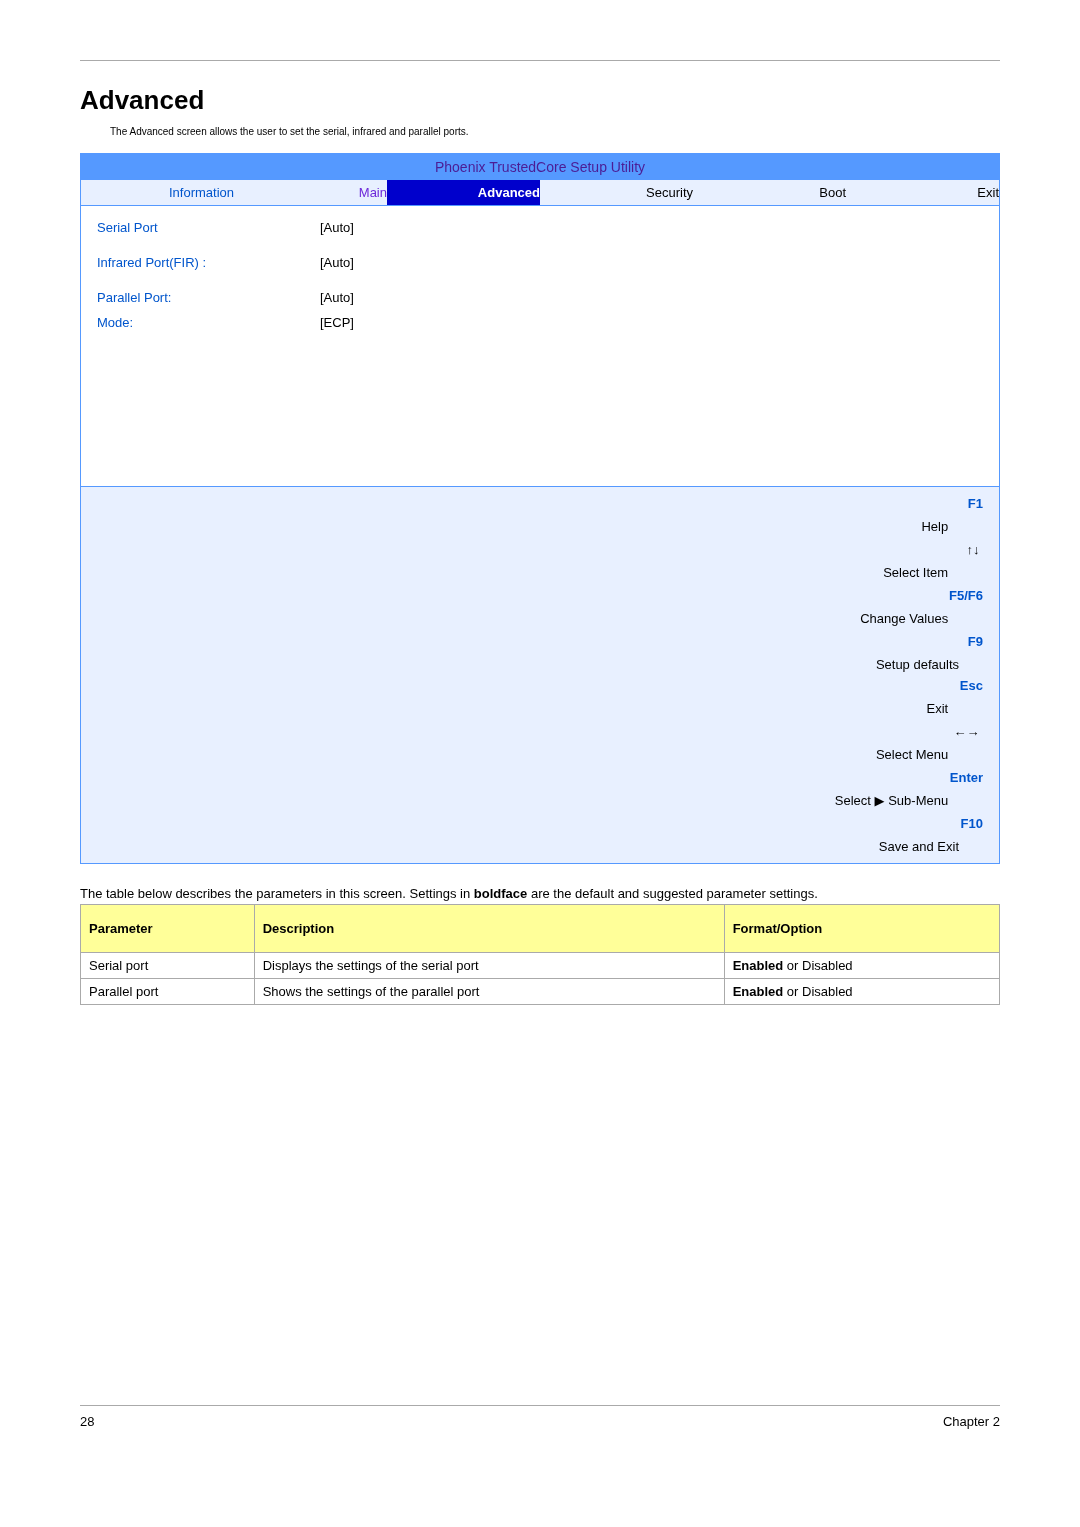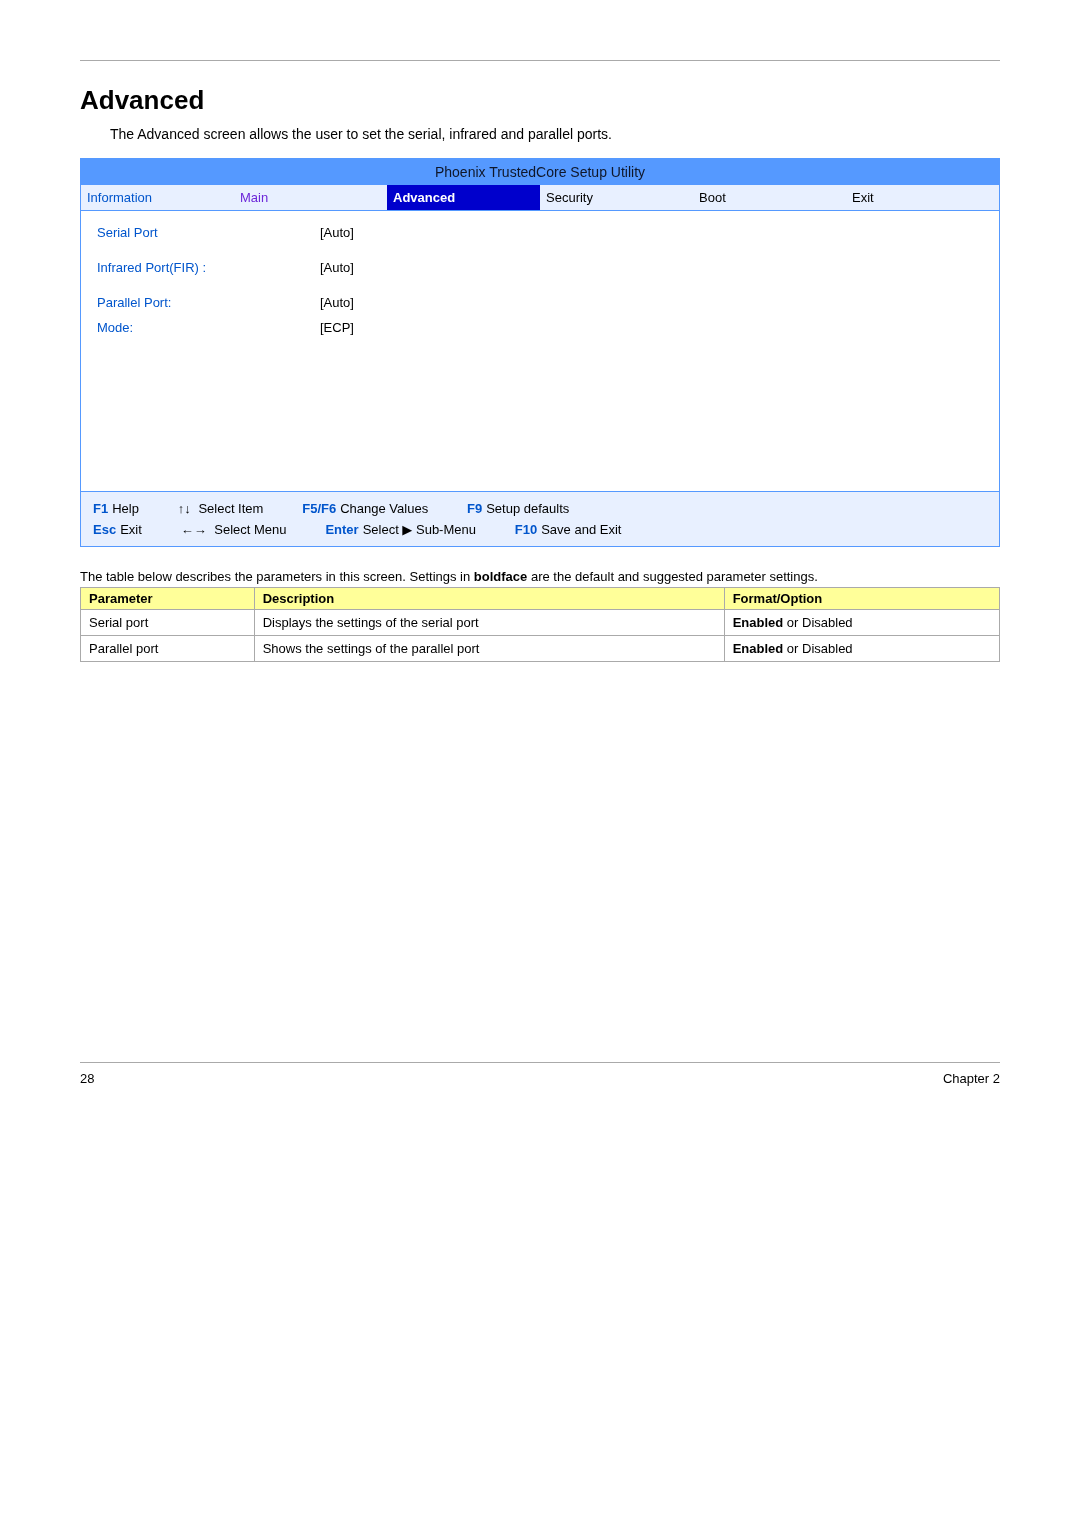--- a/index.html
+++ b/index.html
@@ -18,51 +18,51 @@
       margin-bottom: 24px;
     }
 
     .page-title {
       font-size: 26px;
       font-weight: bold;
       margin-bottom: 10px;
     }
 
     .intro-text {
-      font-size: 14px;
+      font-size: 10px;
       margin-bottom: 16px;
       margin-left: 30px;
     }
 
     
     .bios-box {
       border: 1px solid #5599ff;
       width: 100%;
       margin-bottom: 20px;
     }
 
     .bios-title-bar {
       background: #5599ff;
-      color: #0f172a;
+      color: #4c1d95;
       text-align: center;
       padding: 5px 0;
       font-size: 14px;
       font-weight: normal;
     }
 
     .bios-nav {
       display: flex;
       background: #e8f0ff;
       border-bottom: 1px solid #5599ff;
     }
 
     .bios-nav-item {
       flex: 1;
-      text-align: left;
-      padding: 5px 6px;
+      text-align: right;
+      padding: 5px 0;
       font-size: 13px;
       color: #0055cc;
       cursor: pointer;
     }
 
     .bios-nav-item.active {
       background: #0000cc;
       color: #fff;
       font-weight: bold;
     }
@@ -103,23 +103,24 @@
 
     .bios-footer {
       background: #e8f0ff;
       border-top: 1px solid #5599ff;
       padding: 6px 12px;
     }
 
     .bios-footer-row {
       display: flex;
       align-items: flex-end;
-      gap: 0;
+      gap: 8px;
       padding: 3px 0;
       font-size: 13px;
+      flex-direction: column;
     }
 
     .footer-key {
       color: #0055cc;
       font-weight: bold;
       margin-right: 4px;
     }
 
     .footer-desc {
       color: #000;
@@ -139,21 +140,21 @@
 
     .param-table {
       width: 100%;
       border-collapse: collapse;
       font-size: 13px;
     }
 
     .param-table th {
       background: #ffff99;
       border: 1px solid #aaa;
-      padding: 3px 8px;
+      padding: 16px 8px;
       font-weight: bold;
       text-align: left;
     }
 
     .param-table td {
       border: 1px solid #aaa;
       padding: 5px 8px;
       vertical-align: top;
     }
 

